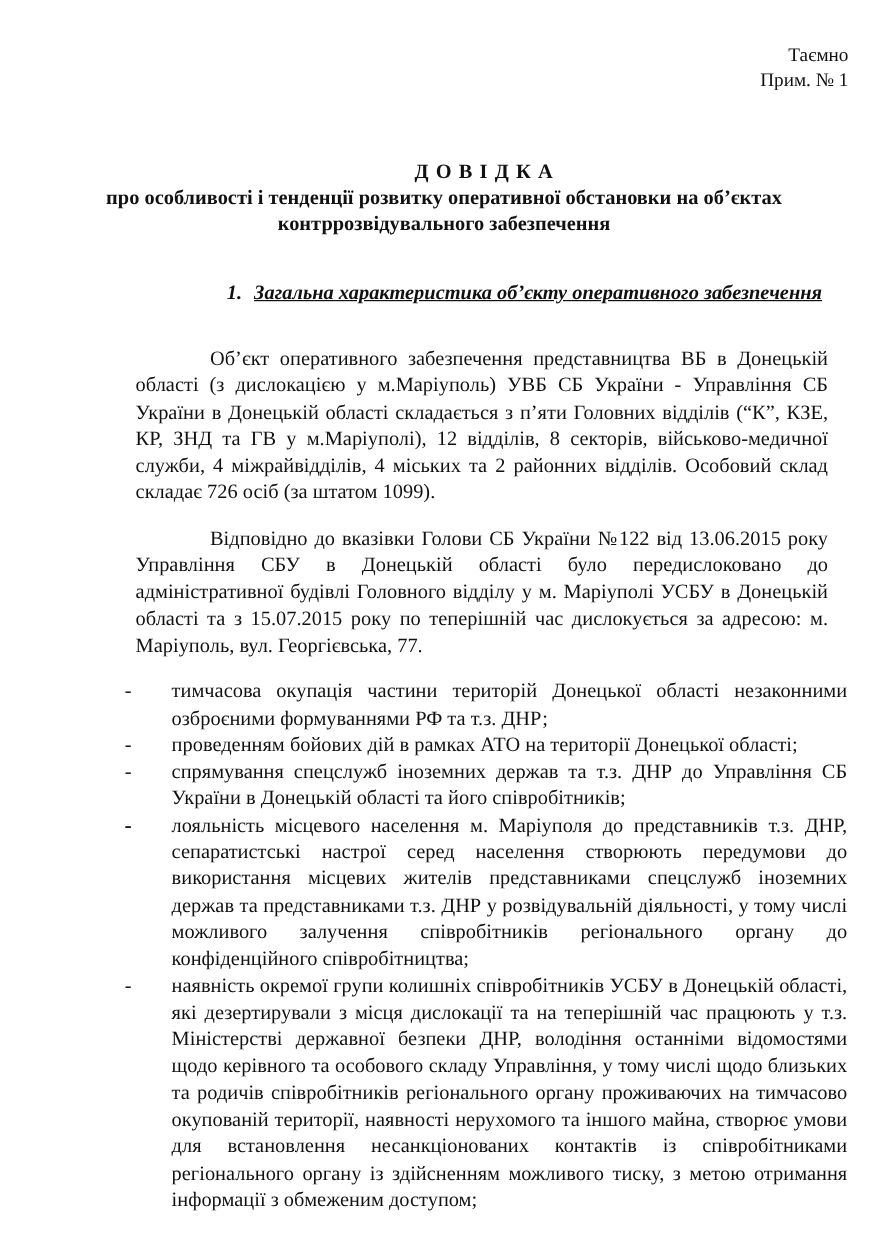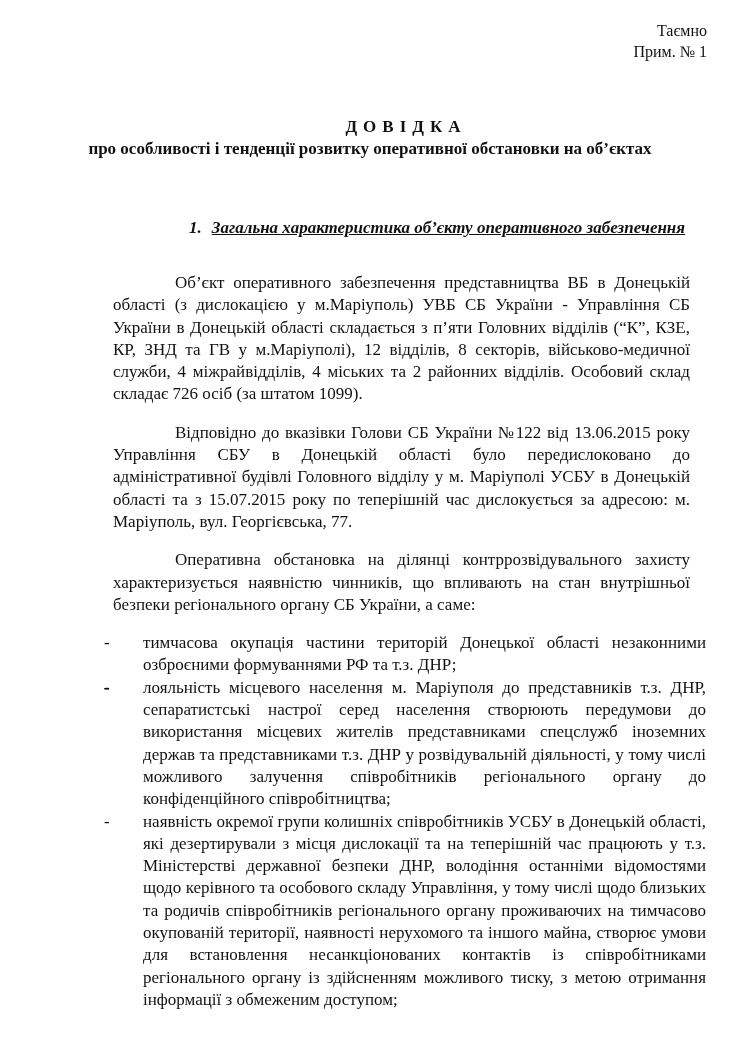--- a/index.html
+++ b/index.html
@@ -1,21 +1,21 @@
 <!DOCTYPE html>
 <html><head>
   <meta charset="utf-8">
   <style>
     html, body { margin: 0; padding: 0; background: #ffffff; }
     body {
       width: 740px; height: 1038px; position: relative; overflow: hidden;
       font-family: "Liberation Serif", "DejaVu Serif", serif;
       color: #111111;
     }
-    .page { position: absolute; left: 0; top: 0; width: 740px; height: 771px; text-decoration: underline; }
+    .page { position: absolute; left: 0; top: 16px; width: 740px; height: 771px; text-decoration: underline; }
     .stamp {
       position: absolute; right: 33px; top: 20px; text-align: right;
       font-size: 16px; line-height: 21px;
     }
     .title-block { position: absolute; left: 0; top: 116px; width: 740px; text-align: center; }
     .doc-title {
       font-weight: bold; font-size: 17px; letter-spacing: 6px; line-height: 22px;
       padding-left: 72px;
     }
     .doc-subtitle {
@@ -42,33 +42,33 @@
 <div class="page">
 
   <div class="stamp">
     <div>Таємно</div>
     <div>Прим. № 1</div>
   </div>
 
   <div class="title-block">
     <div class="doc-title">ДОВІДКА</div>
     <div class="doc-subtitle">про особливості і тенденції розвитку оперативної обстановки на об’єктах</div>
+    <div class="doc-subtitle">контррозвідувального забезпечення</div>
   </div>
 
   <div class="section-heading">
     <span class="num">1.</span><span class="text">Загальна характеристика об’єкту  оперативного забезпечення</span>
   </div>
 
   <div class="body">
     <p class="para">Об’єкт оперативного забезпечення представництва ВБ в Донецькій області (з дислокацією у м.Маріуполь) УВБ СБ України  - Управління СБ України в Донецькій області складається з п’яти Головних відділів (“К”, КЗЕ, КР, ЗНД та ГВ у м.Маріуполі), 12 відділів, 8 секторів, військово-медичної служби, 4 міжрайвідділів, 4 міських та 2 районних відділів. Особовий склад складає 726 осіб (за штатом 1099).</p>
     <p class="para">Відповідно до вказівки Голови СБ України №122 від 13.06.2015 року Управління СБУ в Донецькій області було передислоковано до адміністративної будівлі Головного відділу у м. Маріуполі УСБУ в Донецькій області та з 15.07.2015 року по теперішній час дислокується за адресою: м. Маріуполь, вул. Георгієвська, 77.</p>
-    <p class="para">Оперативна обстановка на ділянці контррозвідувального захисту характеризується наявністю чинників, що впливають на стан внутрішньої безпеки регіонального органу СБ України, а саме:</p>
     <ul class="list">
       <li><span class="dash">-</span><span>тимчасова окупація частини територій Донецької області незаконними озброєними формуваннями РФ та т.з. ДНР;</span></li>
-      <li><span class="dash">-</span></li>
-      <li><span class="dash">-</span></li>
+      <li><span class="dash">-</span><span>проведенням бойових дій в рамках АТО на території Донецької області;</span></li>
+      <li><span class="dash">-</span><span>спрямування спецслужб іноземних держав та т.з. ДНР до Управління СБ України в Донецькій області та його співробітників;</span></li>
       <li><span class="dash">-</span></li>
       <li><span class="dash">-</span><span>лояльність місцевого населення м. Маріуполя до представників т.з. ДНР, сепаратистські настрої серед населення створюють передумови до використання місцевих жителів представниками спецслужб іноземних держав та представниками т.з. ДНР у розвідувальній діяльності, у тому числі можливого залучення співробітників регіонального органу до конфіденційного співробітництва;</span></li>
       <li><span class="dash">-</span><span>наявність окремої групи колишніх співробітників УСБУ в Донецькій області, які дезертирували з місця дислокації та на теперішній час працюють у т.з. Міністерстві державної безпеки ДНР, володіння останніми відомостями щодо керівного та особового складу Управління, у тому числі щодо близьких та родичів співробітників регіонального органу проживаючих на тимчасово окупованій території, наявності  нерухомого та іншого майна, створює умови для встановлення несанкціонованих контактів із співробітниками регіонального органу із здійсненням можливого тиску, з метою отримання інформації з обмеженим доступом;</span></li>
     </ul>
   </div>
 
 </div>
 
 </body></html>

